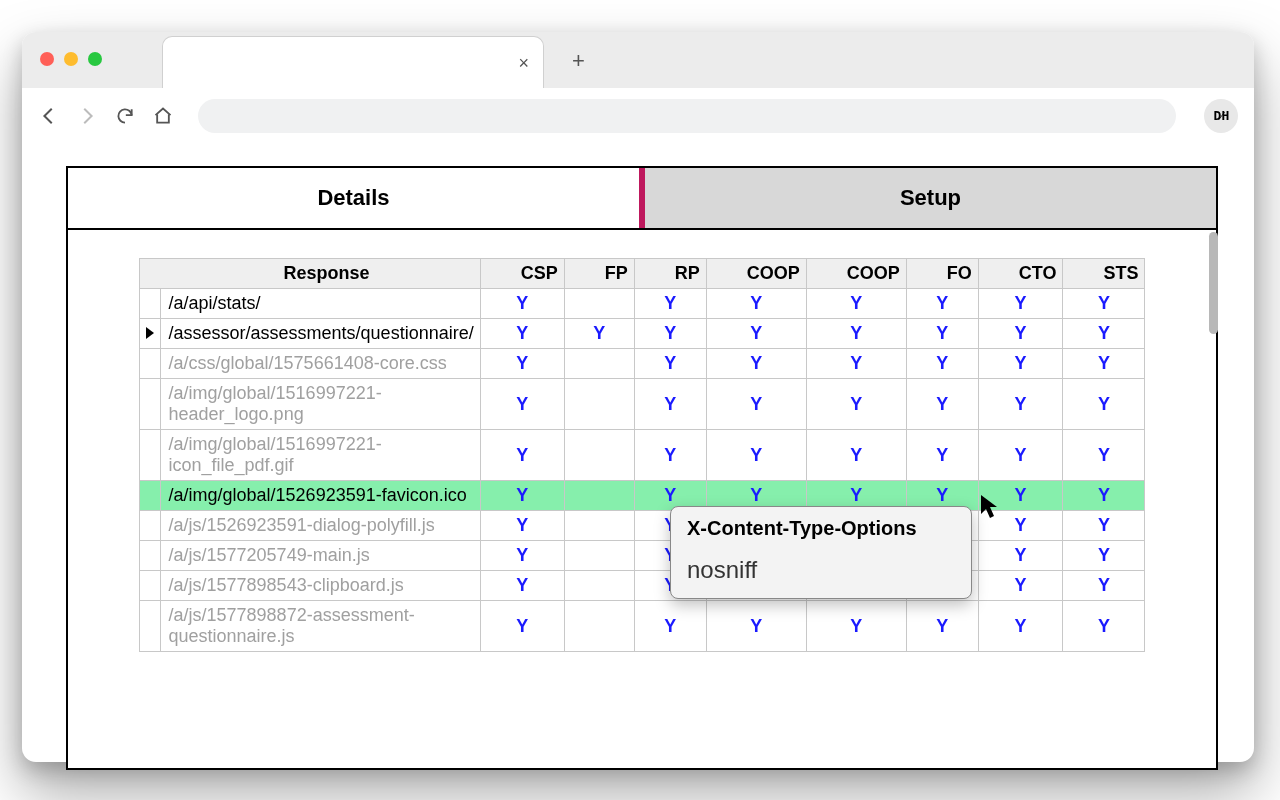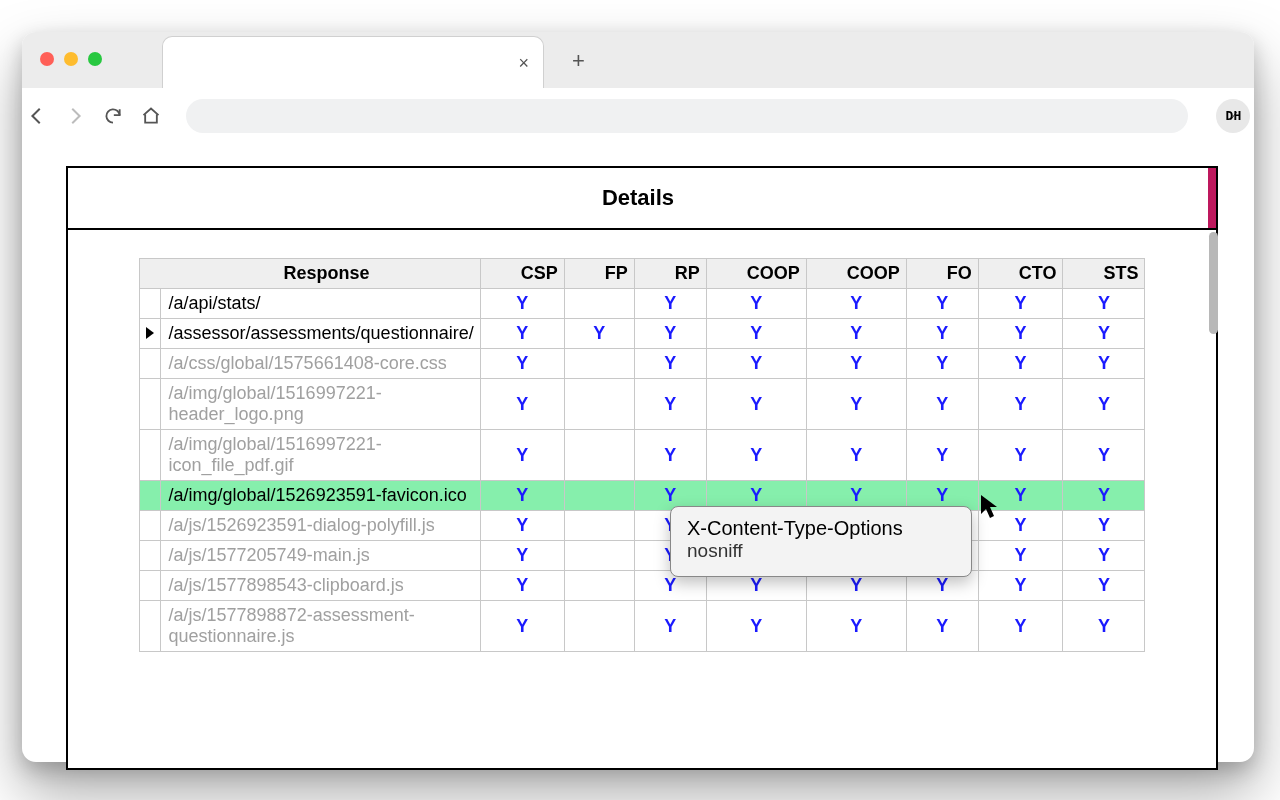--- a/index.html
+++ b/index.html
@@ -9,48 +9,48 @@
   .browser-chrome { position:relative; width:100%; height:84px; background:#ececec; border-top-left-radius:14px; border-top-right-radius:14px; border-bottom:1px solid #d9d9d9; }
   .traffic { position:absolute; left:18px; top:20px; display:flex; gap:10px; }
   .dot { width:14px; height:14px; border-radius:50%; }
   .dot.red { background:#ff5f57; }
   .dot.yellow { background:#febc2e; }
   .dot.green { background:#28c840; }
   .tabbar { position:absolute; left:140px; top:4px; height:52px; display:flex; align-items:flex-end; }
   .tab-shape { width:382px; height:52px; background:#fff; border:1px solid #d0d0d0; border-bottom:none; border-top-left-radius:10px; border-top-right-radius:10px; position:relative; }
   .tab-close { position:absolute; right:14px; top:16px; font-size:18px; color:#555; cursor:pointer; }
   .tab-plus { margin-left:28px; font-size:22px; color:#555; margin-bottom:14px; cursor:pointer; }
-  .toolbar { position:absolute; left:0; top:56px; width:100%; height:56px; background:#fff; display:flex; align-items:center; padding:0 4px; gap:16px; }
+  .toolbar { position:absolute; left:0; top:56px; width:100%; height:56px; background:#fff; display:flex; align-items:center; padding:0 16px; gap:16px; }
   .tb-icon { width:22px; height:22px; color:#555; display:flex; align-items:center; justify-content:center; }
   .tb-icon.dim { color:#bcbcbc; }
   .omnibox { flex:1; height:34px; background:#f0f1f2; border-radius:17px; margin-left:8px; margin-right:12px; }
   .ext-badge { width:34px; height:34px; border-radius:50%; background:#e8e8e8; display:flex; align-items:center; justify-content:center; font-weight:700; font-size:13px; color:#000; letter-spacing:-1px; font-family:monospace; }
   
   .ext-panel { position:absolute; left:44px; top:134px; width:1152px; height:604px; background:#fff; border:2px solid #000; }
   .panel-tabs { display:flex; height:62px; border-bottom:2px solid #000; }
   .panel-tab { flex:1; display:flex; align-items:center; justify-content:center; font-size:22px; font-weight:700; cursor:pointer; }
-  .panel-tab.active { background:#fff; border-right:8px solid #be185d; }
+  .panel-tab.active { background:#fff; border-right:6px solid #be185d; }
   .panel-tab.inactive { background:#d8d8d8; }
   .panel-body { position:relative; padding:28px 20px 20px 20px; height:542px; }
   .scrollbar { position:absolute; right:-2px; top:2px; width:9px; height:102px; background:#b8b8b8; border-radius:5px; }
   table.hdr-table { width:980px; border-collapse:collapse; margin:0 auto; }
   table.hdr-table th, table.hdr-table td { border:1px solid #c8c8c8; font-size:18px; padding:4px 6px; text-align:center; }
   table.hdr-table th { background:#efefef; font-weight:700;padding-left:40px; }
   table.hdr-table td.resp { text-align:left; padding-left:8px; }
   table.hdr-table td.y { color:#1a1aff; font-weight:700; }
   tr.active td.resp { color:#000; }
   tr.muted td.resp { color:#a0a0a0; }
   tr.highlight td { background:#86efac; }
   tr.highlight td.resp { color:#000; }
   td.expand-cell { width:24px; }
   .expand-tri { display:inline-block; width:0; height:0; border-left:8px solid #000; border-top:6px solid transparent; border-bottom:6px solid transparent; }
   
   .tooltip { position:absolute; left:648px; top:474px; width:302px; background:#f3f3f3; border:1px solid #888; border-radius:8px; box-shadow:0 6px 16px rgba(0,0,0,0.25); padding:10px 16px 14px 16px; z-index:10; }
-  .tooltip-title { font-size:20px; font-weight:400; color:#000; margin-bottom:0; }
-  .tooltip-body { font-size:19px; color:#333; }
+  .tooltip-title { font-size:20px; font-weight:700; color:#000; margin-bottom:16px; }
+  .tooltip-body { font-size:24px; color:#333; }
   .cursor { position:absolute; left:958px; top:462px; z-index:20; }
 </style>
 </head>
 <body>
 
 <div class="canvas">
   <div class="shadow-wrap">
 
     <div class="browser-chrome">
       <div class="traffic">
@@ -88,20 +88,21 @@
             </svg>
         </div>
         <div class="omnibox"></div>
         <div class="ext-badge">D⁄H</div>
       </div>
     </div>
 
     <div class="ext-panel">
       <div class="panel-tabs">
         <div class="panel-tab active">Details</div>
+        <div class="panel-tab inactive">Setup</div>
       </div>
       <div class="panel-body">
         <div class="scrollbar"></div>
         <table class="hdr-table">
           <thead>
               <tr id="thead-row">
                 <th colspan="2" style="width: 500px;">Response</th>
                 <th style="width: 56px;">CSP</th>
                 <th style="width: 56px;">FP</th>
                 <th style="width: 56px;">RP</th>

